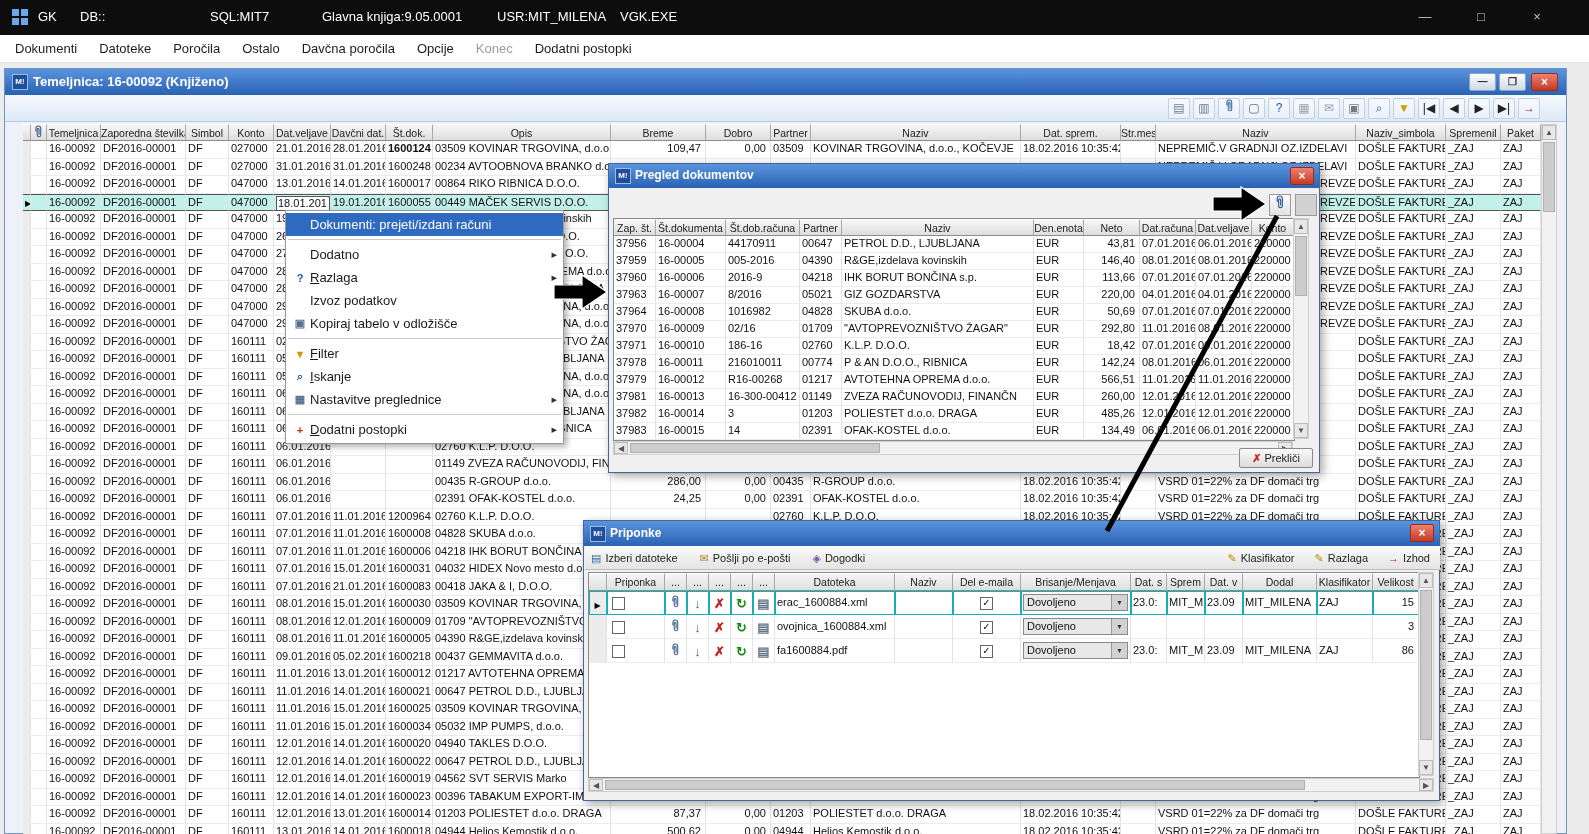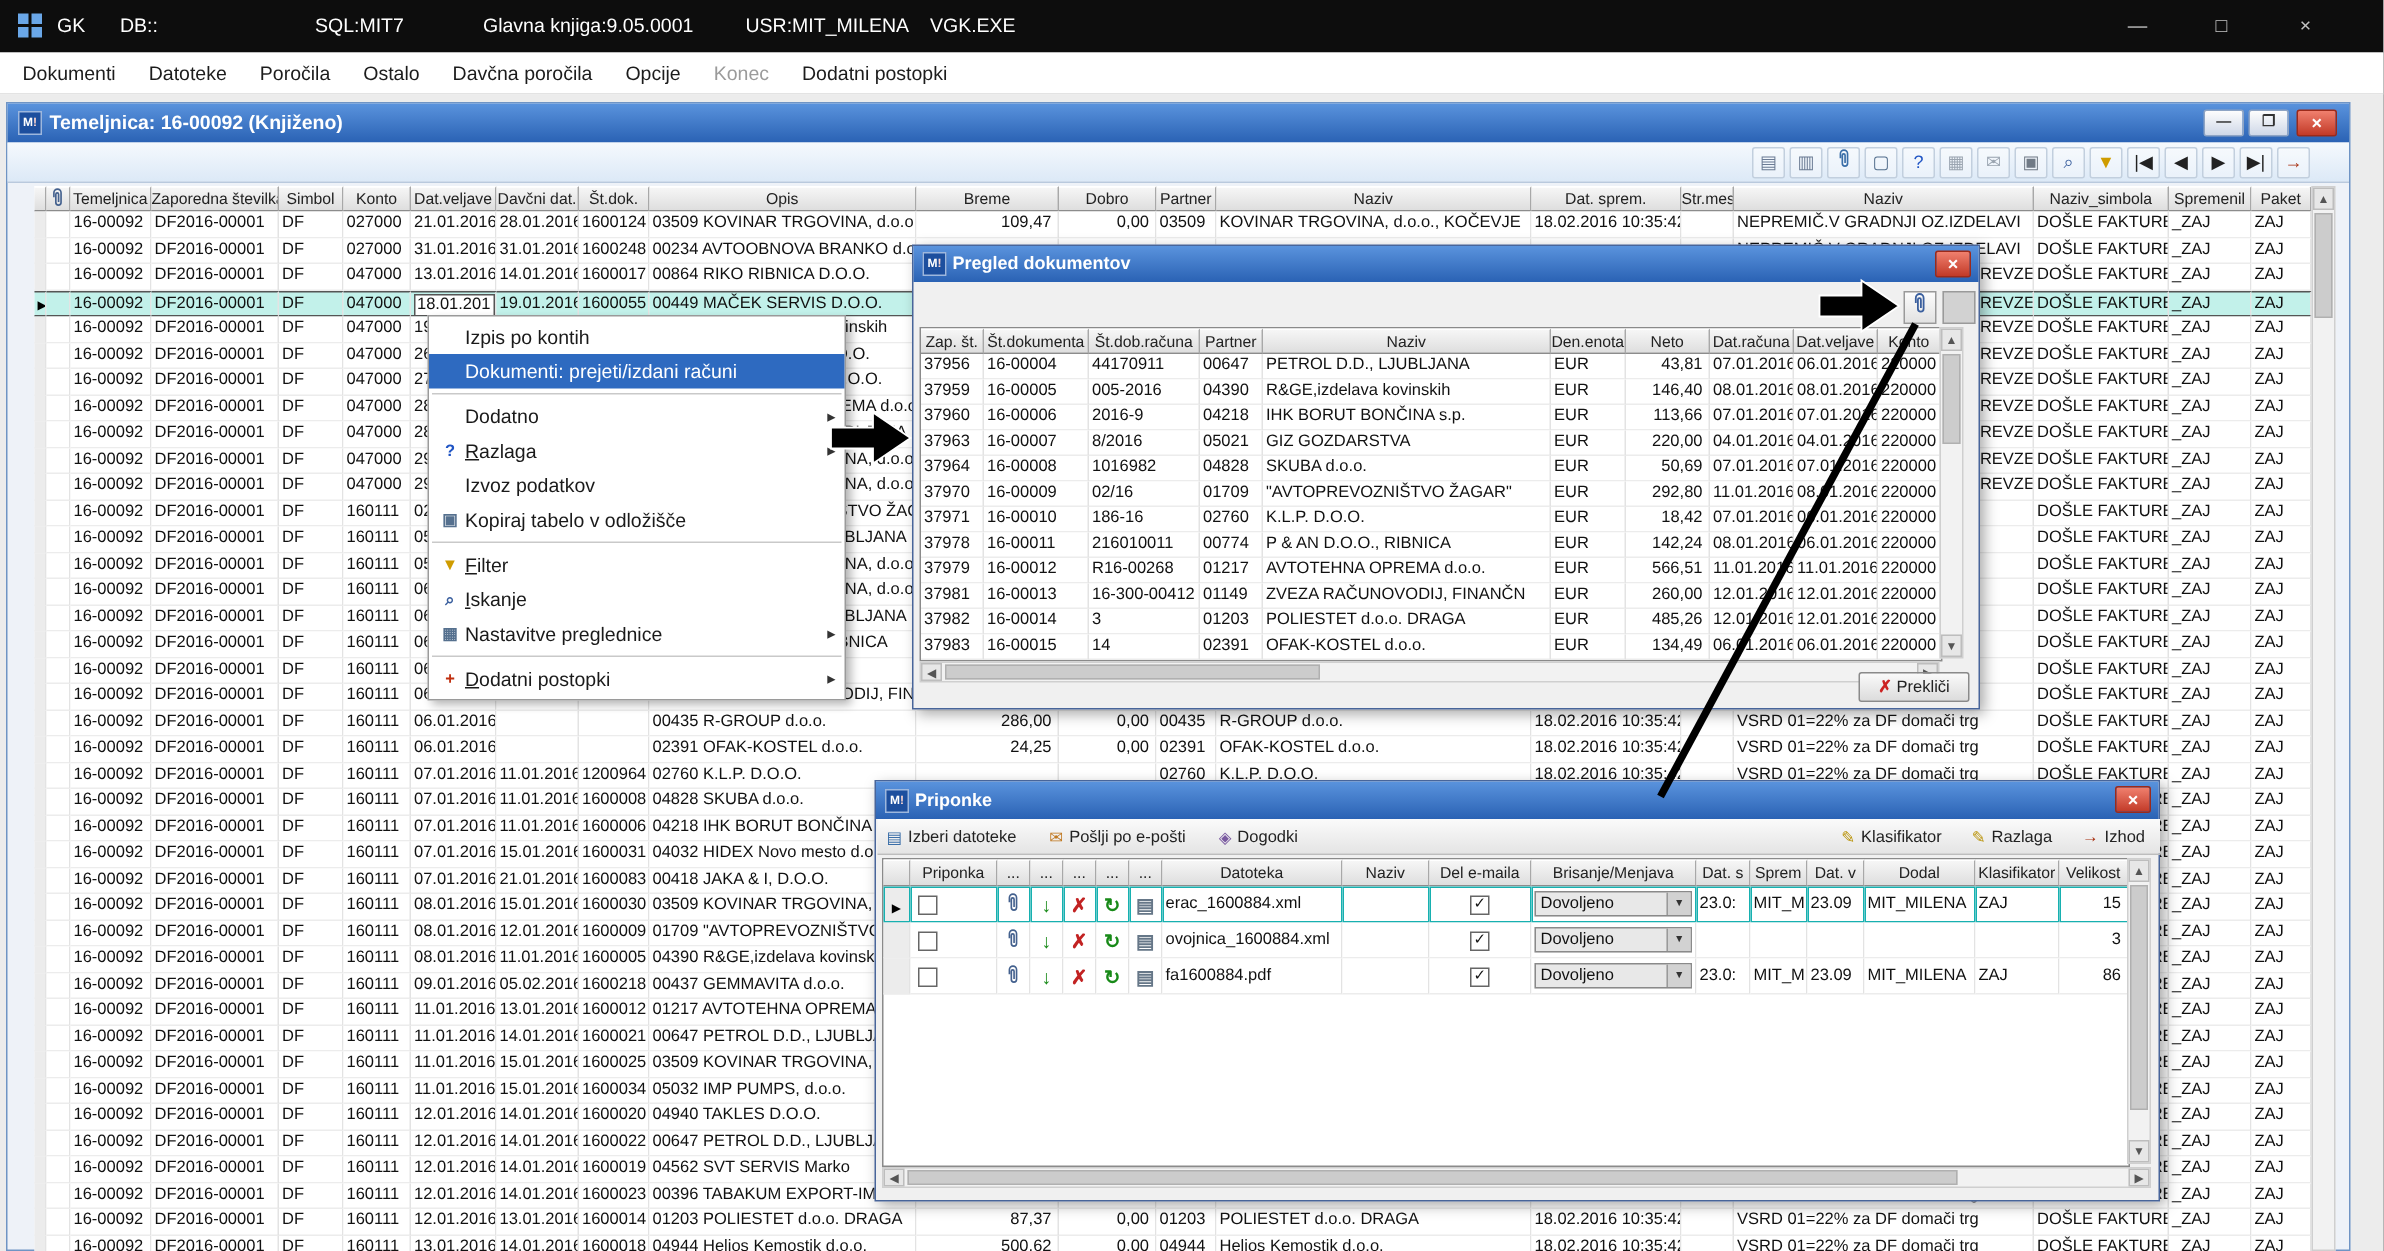--- a/index.html
+++ b/index.html
@@ -183,21 +183,21 @@
         </div>
         <div class="grow r">
           <div class="c ind" style="width: 8px;"></div>
           <div class="c" style="width: 16px;"></div>
           <div class="c" style="width: 54px;">16-00092</div>
           <div class="c" style="width: 85px;">DF2016-00001</div>
           <div class="c" style="width: 43px;">DF</div>
           <div class="c" style="width: 45px;">027000</div>
           <div class="c" style="width: 57px;">21.01.2016</div>
           <div class="c" style="width: 55px;">28.01.2016</div>
-          <div class="c" style="width: 47px;">1600124</div>
+          <div class="c" style="width: 47px; font-weight: bold;">1600124</div>
           <div class="c" style="width: 178px;">03509 KOVINAR TRGOVINA, d.o.o.</div>
           <div class="c num" style="width: 95px;">109,47</div>
           <div class="c num" style="width: 65px;">0,00</div>
           <div class="c" style="width: 40px;">03509</div>
           <div class="c" style="width: 210px;">KOVINAR TRGOVINA, d.o.o., KOČEVJE</div>
           <div class="c" style="width: 100px;">18.02.2016 10:35:42</div>
           <div class="c" style="width: 35px;"></div>
           <div class="c" style="width: 200px;">NEPREMIČ.V GRADNJI OZ.IZDELAVI</div>
           <div class="c" style="width: 90px;">DOŠLE FAKTURE</div>
           <div class="c" style="width: 55px;">_ZAJ</div>
@@ -1063,24 +1063,20 @@
         </div>
       </div>
 
     <div class="sb" style="left:1536px;top:55px;width:16px;height:710px">
       <span class="ar" style="left:0;top:0;width:14px;height:15px;line-height:14px">▲</span>
       <span class="th" style="left:1px;top:17px;width:12px;height:70px"></span>
     </div>
   </div>
 
   <div class="cmenu">
-      <div class="mitem">
-        <span class="micon"></span>
-        <span class="mlabel">Izpis po kontih</span>
-      </div>
       <div class="mitem mhl">
         <span class="micon"></span>
         <span class="mlabel">Dokumenti: prejeti/izdani računi</span>
       </div>
       <div class="msep"></div>
       <div class="mitem">
         <span class="micon"></span>
         <span class="mlabel">Dodatno</span>
         <span class="marr">▸</span>
       </div>

